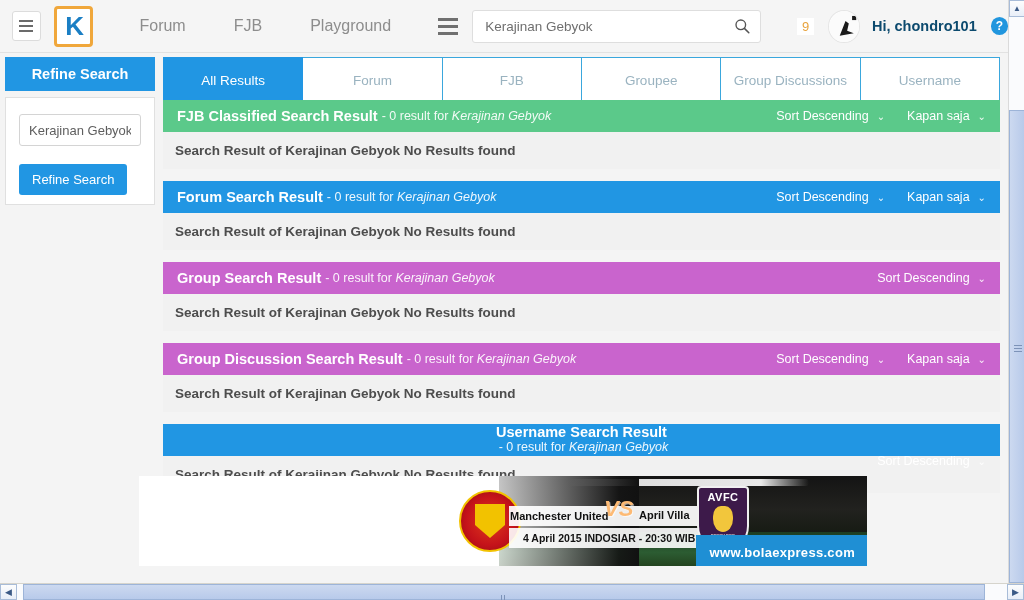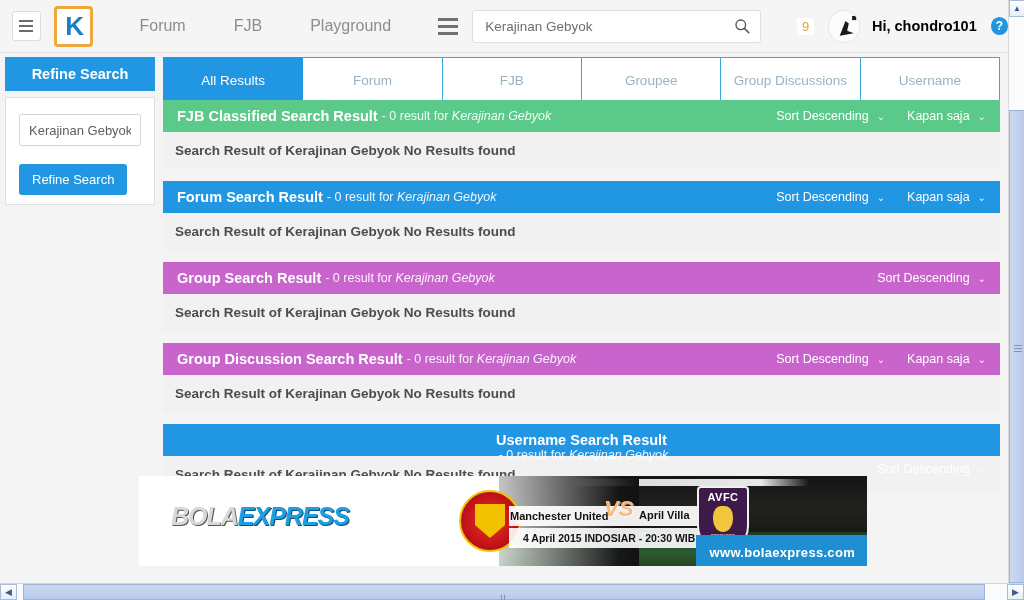--- a/index.html
+++ b/index.html
@@ -103,21 +103,21 @@
     width: 33px; height: 33px;
     margin-left: 14px;
     border-radius: 50%;
     background: #fff;
     border: 1px solid #e5e5e5;
     overflow: hidden; position: relative;
     cursor: pointer;
   }
   .greeting {
     margin-left: 12px;
-    font-size: 14.5px; color: #000000;
+    font-size: 14.5px; color: #0c4a6e;
     font-weight: 600;
     white-space: nowrap;
     cursor: pointer;
   }
   .help-icon {
     margin-left: 14px;
     width: 18px; height: 18px;
     border-radius: 50%;
     background: #2196de;
     color: #fff; font-size: 12px; font-weight: bold;
@@ -185,21 +185,21 @@
 
   
   .panels {
     position: absolute; top: 100px; left: 163px;
     width: 837px;
   }
   .panel { margin-bottom: 12px; }
   .panel-head {
     height: 32px;
     display: flex; align-items: center;
-    padding: 8px 14px;
+    padding: 0 14px;
     color: #fff;
   }
   .panel-title {
     font-size: 14.5px; font-weight: bold;
     white-space: nowrap;
   }
   .panel-sub {
     font-size: 12.5px; margin-left: 4px;
     color: rgba(255,255,255,0.92);
     white-space: nowrap;
@@ -555,23 +555,20 @@
         <div class="panel-body">Search Result of Kerajinan Gebyok No Results found</div>
       </div>
     </div>
 
   <div class="banner">
     <div class="ban-stand"></div>
     <div class="ban-pitch"></div>
     <div class="ban-lights"></div>
     <div class="ban-white"></div>
     <div class="ban-fade"></div>
-    <div class="bola-logo">
-      <span class="bola-1">BOLA</span><span class="bola-2">EXPRESS</span>
-    </div>
     <div class="crest-mu">
       <div class="crest-mu-inner"></div>
     </div>
     <div class="vs-band">
       <span class="team-l">Manchester United</span>
     </div>
     <div class="vs-txt">VS</div>
     <div class="team-r">April Villa</div>
     <div class="match-band">
       <span class="match-txt">4 April 2015 INDOSIAR - 20:30 WIB</span>

